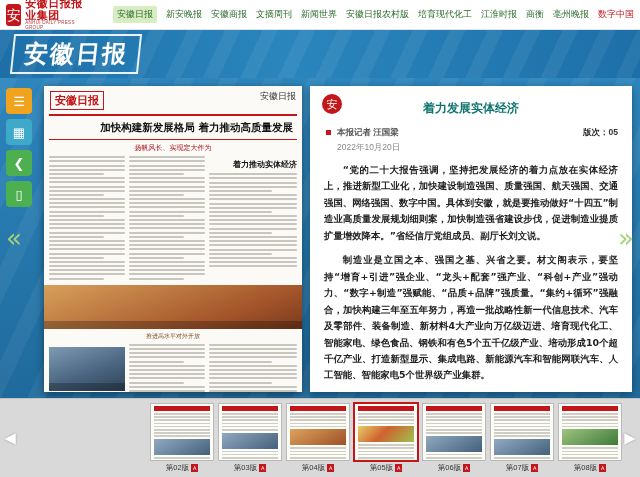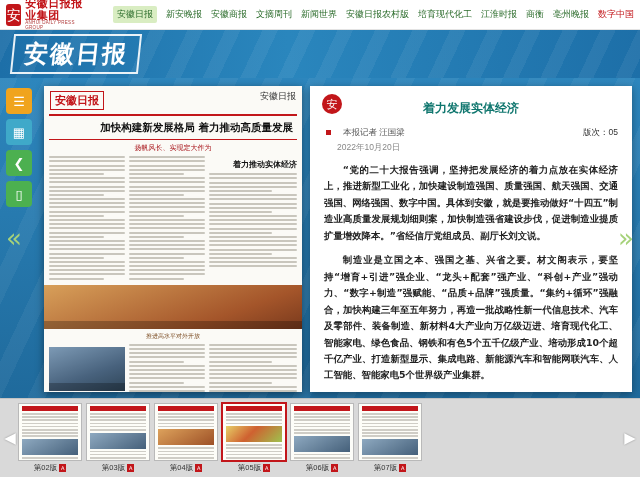--- a/index.html
+++ b/index.html
@@ -163,22 +163,22 @@
     width: 20px; height: 20px; border-radius: 50%;
     background: #c2161a; color: #fff; font-size: 11px;
     display: flex; align-items: center; justify-content: center;
     font-family: "DejaVu Sans", sans-serif;
   }
   .art-title {
     text-align: center; font-size: 12px; font-weight: bold; color: #0f766e;
     margin: 6px 0 10px; font-family: "DejaVu Sans", sans-serif;
   }
   .art-meta {
-    display: flex; align-items: baseline; gap: 12px;
-    font-size: 8.5px; color: #555; padding-left: 2px;
+    display: flex; align-items: baseline; gap: 6px;
+    font-size: 8.5px; color: #555; padding-left: 2px; font-weight: bold;
   }
   .art-meta .sq {
     display: inline-block; width: 5px; height: 5px; background: #c2161a;
   }
   .art-meta .right { margin-left: auto; color: #333; }
   .art-date { font-size: 8.5px; color: #888; margin: 3px 0 8px 13px; }
   .art-body p {
     margin: 0 0 8px; font-size: 9.4px; line-height: 1.75; color: #222;
     text-align: justify; text-indent: 2em;
     font-family: "DejaVu Sans", sans-serif;
@@ -198,21 +198,21 @@
   .strip {
     height: 79px; background: #d9d9d9;
     display: flex; align-items: center; padding: 0 2px;
     position: relative; border-top: 1px solid #c3c3c3;
   }
   .strip .nav {
     width: 16px; text-align: center; color: #fff; font-size: 15px;
     cursor: pointer; font-family: "DejaVu Sans", sans-serif;
     text-shadow: 0 0 2px rgba(0,0,0,.4);
   }
-  .thumbs { display: flex; gap: 4px; flex: 1; justify-content: flex-start; }
+  .thumbs { display: flex; gap: 4px; flex: 1; justify-content: flex-end; }
   .thumb { width: 64px; cursor: pointer; }
   .thumb .shot {
     height: 58px; background: #fdfdf8; border: 1px solid #b9b9b9;
     overflow: hidden; position: relative;
   }
   .thumb .shot .t-red { height: 5px; background: #c2161a; margin: 2px 3px; }
   .thumb .shot .t-lines { padding: 0 3px; }
   .thumb .shot .t-lines i {
     display: block; height: 1.6px; background: #cfcdc6; margin-bottom: 1.6px;
   }
@@ -589,16 +589,40 @@
             <i></i>
             <i></i>
           </div>
       </div>
       <div class="cap">
         <span>第07版</span>
         <span class="pdf">A</span>
       </div>
     </div>
 
+    <div class="thumb">
+      <div class="shot green">
+        <div class="t-red"></div>
+        <div class="t-lines">
+            <i></i>
+            <i></i>
+            <i></i>
+            <i></i>
+            <i></i>
+          </div>
+        <div class="t-img"></div>
+        <div class="t-lines">
+            <i></i>
+            <i></i>
+            <i></i>
+            <i></i>
+            <i></i>
+          </div>
+      </div>
+      <div class="cap">
+        <span>第08版</span>
+        <span class="pdf">A</span>
+      </div>
+    </div>
 
   </div>
   <div class="nav">▶</div>
 </div>
 
 </body></html>

